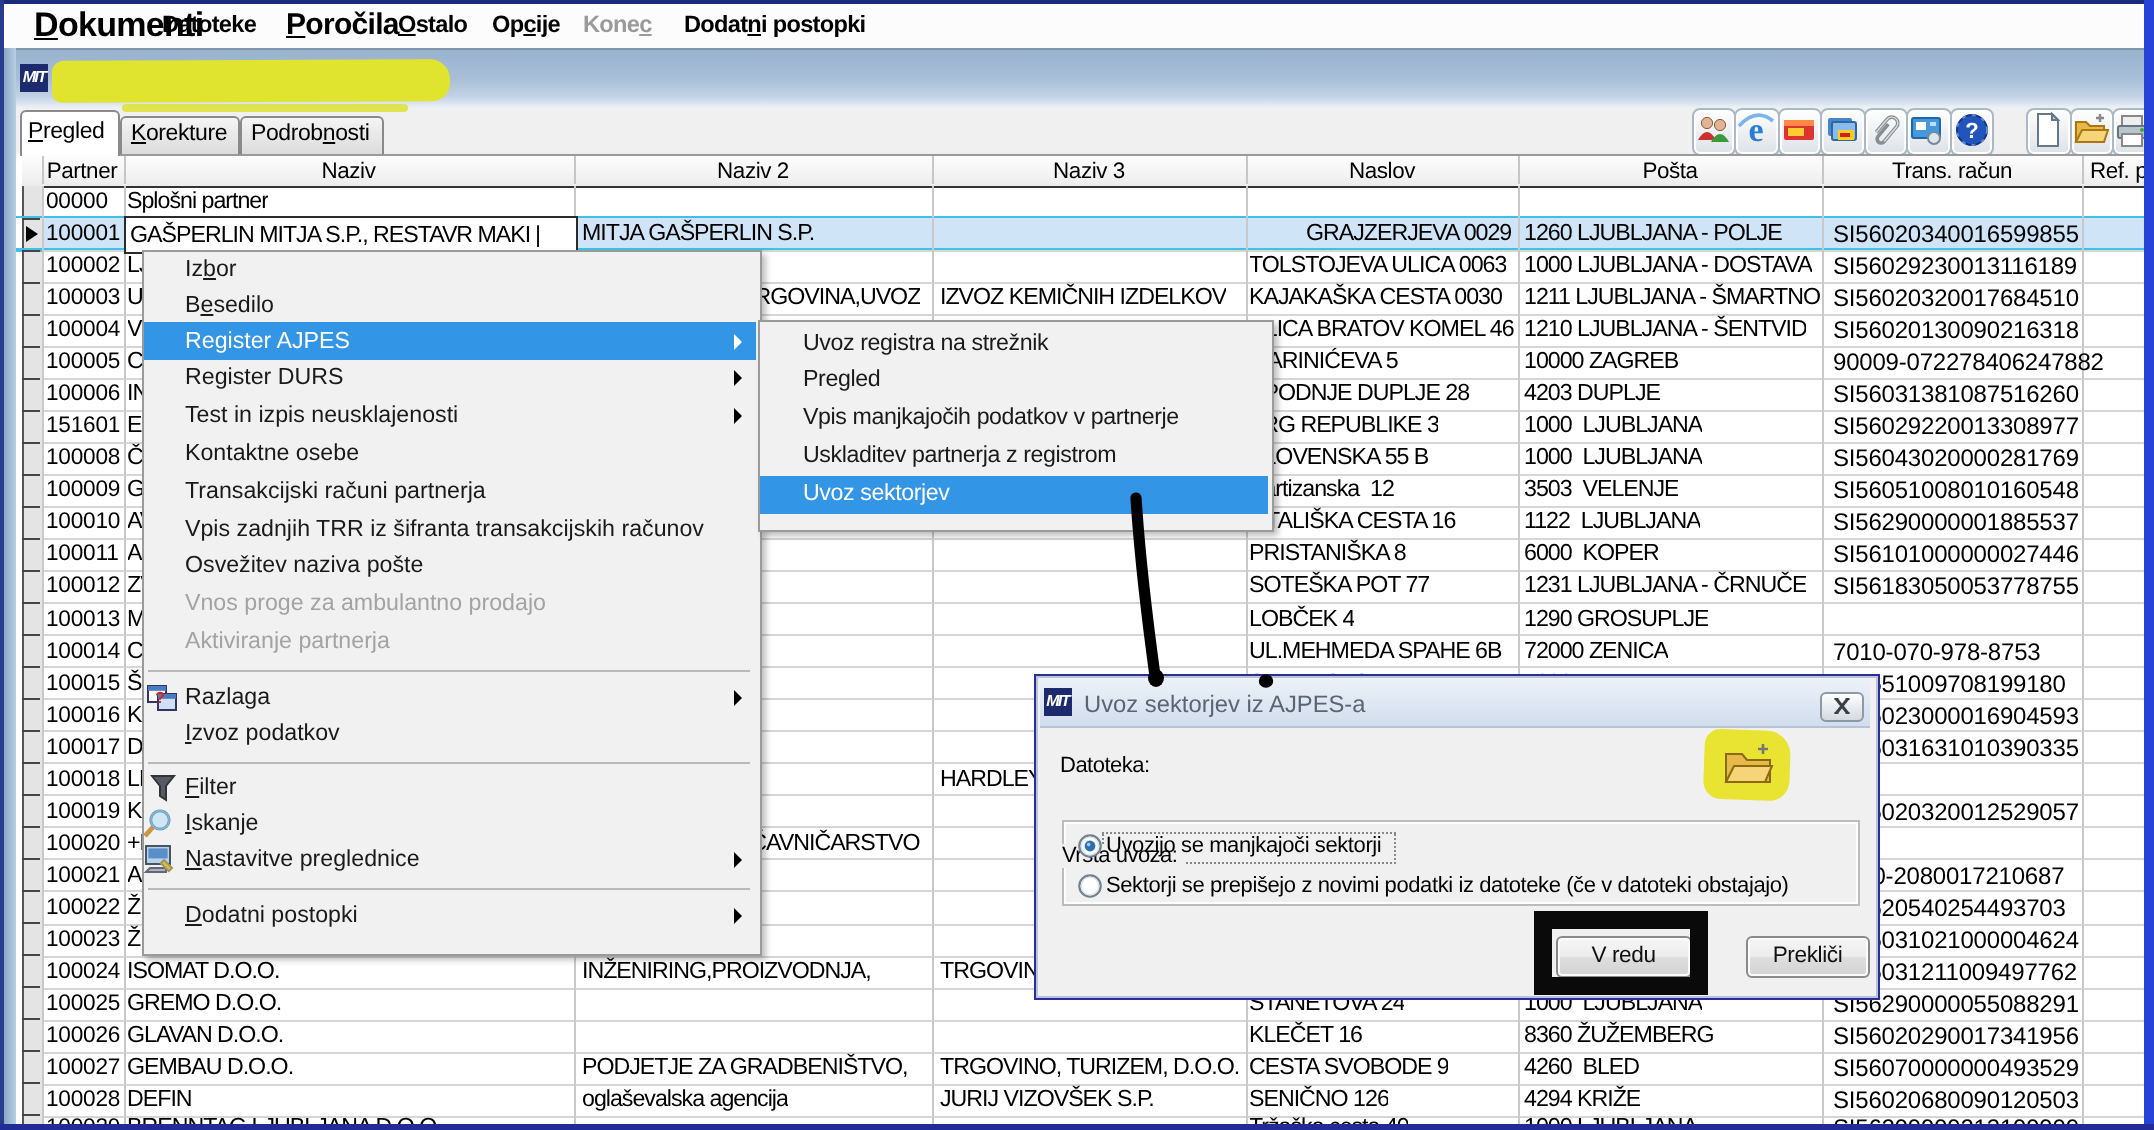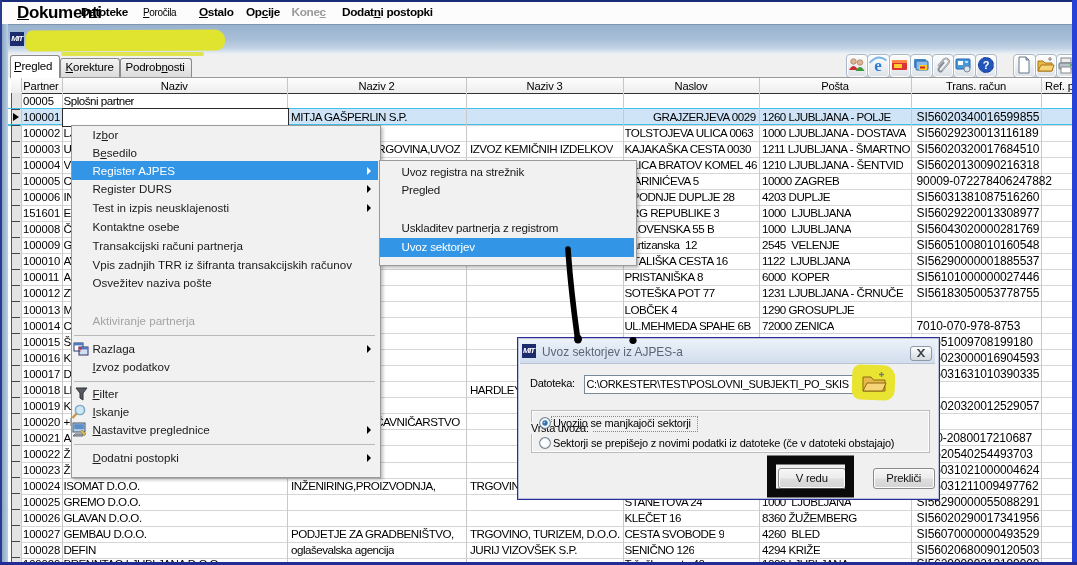--- a/index.html
+++ b/index.html
@@ -9,21 +9,21 @@
 .hdr{position:absolute;font-size:11.2px;letter-spacing:-0.2px;color:#000;text-align:center;line-height:15px;white-space:nowrap}
 .mitem{position:absolute;left:21.5px;font-size:11.6px;letter-spacing:0px;color:#1a1a1a;white-space:nowrap}
 u{text-decoration:underline}
 </style></head><body>
 <div id="w">
 
 <div class="ab" style="left:8px;top:53px;width:1064px;height:24px;background:#f0f0f0"></div>
 <div class="ab" style="left:0;top:0;width:1077px;height:24px;background:#fcfcfc;border-bottom:1px solid #d8d8d8"></div>
 <div class="ab" style="left:17px;top:5px;height:15px;line-height:15px;font-size:17px;font-weight:bold;letter-spacing:-0.35px;color:#000;white-space:nowrap"><u>D</u>okumenti</div>
 <div class="ab" style="left:81px;top:5px;height:15px;line-height:15px;font-size:11.8px;font-weight:bold;letter-spacing:-0.35px;color:#000;white-space:nowrap">D<u>a</u>toteke</div>
-<div class="ab" style="left:143px;top:5px;height:15px;line-height:15px;font-size:10px;font-weight:normal;letter-spacing:-0.35px;color:#000;white-space:nowrap"><u>P</u>oročila</div>
+<div class="ab" style="left:143px;top:5px;height:15px;line-height:15px;font-size:15px;font-weight:bold;letter-spacing:-0.35px;color:#000;white-space:nowrap"><u>P</u>oročila</div>
 <div class="ab" style="left:199px;top:5px;height:15px;line-height:15px;font-size:11.8px;font-weight:bold;letter-spacing:-0.35px;color:#000;white-space:nowrap"><u>O</u>stalo</div>
 <div class="ab" style="left:246px;top:5px;height:15px;line-height:15px;font-size:11.8px;font-weight:bold;letter-spacing:-0.35px;color:#000;white-space:nowrap">Op<u>c</u>ije</div>
 <div class="ab" style="left:291.5px;top:5px;height:15px;line-height:15px;font-size:11.8px;font-weight:bold;letter-spacing:-0.35px;color:#9a9a9a;white-space:nowrap">Kone<u>c</u></div>
 <div class="ab" style="left:342px;top:5px;height:15px;line-height:15px;font-size:11.8px;font-weight:bold;letter-spacing:-0.35px;color:#000;white-space:nowrap">Dodat<u>n</u>i postopki</div>
 <div class="ab" style="left:0;top:24px;width:1077px;height:29px;border-top:1px solid #8094ac;background:linear-gradient(#98b2cd,#a9bfd7 50%,#c2d2e4 80%,#ecf1f7)"></div>
 <div class="ab" style="left:26px;top:29.5px;width:199px;height:20.5px;background:#e0e42e;border-radius:6px 10px 9px 5px;transform:rotate(-0.25deg)"></div>
 <div class="ab" style="left:61px;top:51.5px;width:143px;height:4px;background:#dde231;border-radius:3px;opacity:.85"></div>
 <div class="ab" style="left:10px;top:32px;width:14px;height:14px;background:#1b2b6e;color:#fff;font-size:8px;font-weight:bold;font-style:italic;text-align:center;line-height:14px;letter-spacing:-0.8px">MIT</div>
 <div class="ab" style="left:10px;top:54.5px;width:48px;height:22.5px;background:#fff;border:1px solid #8a8a8a;border-bottom:none;border-radius:3px 3px 0 0;z-index:3"></div>
 <div class="ab" style="left:14px;top:59px;height:14px;line-height:14px;font-size:11.5px;letter-spacing:-0.2px;z-index:4"><u>P</u>regled</div>
@@ -184,21 +184,21 @@
 <div class="ab" style="left:11px;top:541.1px;width:9px;height:1.4px;background:#444"></div>
 <div class="ab" style="left:11px;top:557.1px;width:9px;height:1.4px;background:#444"></div>
 <div class="ab" style="left:20.5px;top:93px;width:1px;height:469px;background:#c9c9c9"></div>
 <div class="ab" style="left:61.5px;top:93px;width:1px;height:469px;background:#c9c9c9"></div>
 <div class="ab" style="left:287px;top:93px;width:1px;height:469px;background:#c9c9c9"></div>
 <div class="ab" style="left:466px;top:93px;width:1px;height:469px;background:#c9c9c9"></div>
 <div class="ab" style="left:623px;top:93px;width:1px;height:469px;background:#c9c9c9"></div>
 <div class="ab" style="left:759px;top:93px;width:1px;height:469px;background:#c9c9c9"></div>
 <div class="ab" style="left:911px;top:93px;width:1px;height:469px;background:#c9c9c9"></div>
 <div class="ab" style="left:1041px;top:93px;width:1px;height:469px;background:#c9c9c9"></div>
-<div class="cell num" style="left:23px;top:93.2px">00005</div>
+<div class="cell num" style="left:23px;top:93.2px">00000</div>
 <div class="cell" style="left:63.5px;top:93.2px;max-width:222px;overflow:hidden">Splošni partner</div>
 <div class="cell num" style="left:23px;top:109.2px">100001</div>
 <div class="cell" style="left:291px;top:109.2px;max-width:174px;overflow:hidden">MITJA GAŠPERLIN S.P.</div>
 <div class="cell" style="left:653px;top:109.2px;max-width:132px;overflow:hidden">GRAJZERJEVA 0029</div>
 <div class="cell" style="left:762px;top:109.2px;max-width:148px;overflow:hidden">1260 LJUBLJANA - POLJE</div>
 <div class="cell" style="left:916.5px;top:109.2px;font-size:12px;letter-spacing:-0.1px">SI56020340016599855</div>
 <div class="cell num" style="left:23px;top:125.2px">100002</div>
 <div class="cell" style="left:63.5px;top:125.2px;max-width:222px;overflow:hidden">LJUBLJANSKE MLEKARNE</div>
 <div class="cell" style="left:624.5px;top:125.2px;max-width:132px;overflow:hidden">TOLSTOJEVA ULICA 0063</div>
 <div class="cell" style="left:762px;top:125.2px;max-width:148px;overflow:hidden">1000 LJUBLJANA - DOSTAVA</div>
@@ -231,21 +231,21 @@
 <div class="cell" style="left:762px;top:205.3px;max-width:148px;overflow:hidden">1000  LJUBLJANA</div>
 <div class="cell" style="left:916.5px;top:205.3px;font-size:12px;letter-spacing:-0.1px">SI56029220013308977</div>
 <div class="cell num" style="left:23px;top:221.4px">100008</div>
 <div class="cell" style="left:63.5px;top:221.4px;max-width:222px;overflow:hidden">ČZP DELO D.D.</div>
 <div class="cell" style="left:624.5px;top:221.4px;max-width:132px;overflow:hidden">SLOVENSKA 55 B</div>
 <div class="cell" style="left:762px;top:221.4px;max-width:148px;overflow:hidden">1000  LJUBLJANA</div>
 <div class="cell" style="left:916.5px;top:221.4px;font-size:12px;letter-spacing:-0.1px">SI56043020000281769</div>
 <div class="cell num" style="left:23px;top:237.4px">100009</div>
 <div class="cell" style="left:63.5px;top:237.4px;max-width:222px;overflow:hidden">GORENJE D.D.</div>
 <div class="cell" style="left:624.5px;top:237.4px;max-width:132px;overflow:hidden">Partizanska  12</div>
-<div class="cell" style="left:762px;top:237.4px;max-width:148px;overflow:hidden">2545  VELENJE</div>
+<div class="cell" style="left:762px;top:237.4px;max-width:148px;overflow:hidden">3503  VELENJE</div>
 <div class="cell" style="left:916.5px;top:237.4px;font-size:12px;letter-spacing:-0.1px">SI56051008010160548</div>
 <div class="cell num" style="left:23px;top:253.4px">100010</div>
 <div class="cell" style="left:63.5px;top:253.4px;max-width:222px;overflow:hidden">AVTO D.O.O.</div>
 <div class="cell" style="left:624.5px;top:253.4px;max-width:132px;overflow:hidden">OTALIŠKA CESTA 16</div>
 <div class="cell" style="left:762px;top:253.4px;max-width:148px;overflow:hidden">1122  LJUBLJANA</div>
 <div class="cell" style="left:916.5px;top:253.4px;font-size:12px;letter-spacing:-0.1px">SI56290000001885537</div>
 <div class="cell num" style="left:23px;top:269.4px">100011</div>
 <div class="cell" style="left:63.5px;top:269.4px;max-width:222px;overflow:hidden">ADRIATIC D.D.</div>
 <div class="cell" style="left:624.5px;top:269.4px;max-width:132px;overflow:hidden">PRISTANIŠKA 8</div>
 <div class="cell" style="left:762px;top:269.4px;max-width:148px;overflow:hidden">6000  KOPER</div>
@@ -339,35 +339,37 @@
 <div class="cell" style="left:470px;top:541.8px;max-width:152px;overflow:hidden">JURIJ VIZOVŠEK S.P.</div>
 <div class="cell" style="left:624.5px;top:541.8px;max-width:132px;overflow:hidden">SENIČNO 126</div>
 <div class="cell" style="left:762px;top:541.8px;max-width:148px;overflow:hidden">4294 KRIŽE</div>
 <div class="cell" style="left:916.5px;top:541.8px;font-size:12px;letter-spacing:-0.1px">SI56020680090120503</div>
 <div class="cell num" style="left:23px;top:556.2px">100029</div>
 <div class="cell" style="left:63.5px;top:556.2px;max-width:222px;overflow:hidden">BRENNTAG LJUBLJANA D.O.O.</div>
 <div class="cell" style="left:624.5px;top:556.2px;max-width:132px;overflow:hidden">Tržaška cesta 40</div>
 <div class="cell" style="left:762px;top:556.2px;max-width:148px;overflow:hidden">1000 LJUBLJANA</div>
 <div class="cell" style="left:916.5px;top:556.2px;font-size:12px;letter-spacing:-0.1px">SI56299999213199900</div>
 <div class="ab" style="left:61.5px;top:108.2px;width:225px;height:16.62px;background:#fff;border:1px solid #2a2a2a"></div>
+<div class="cell" style="left:65px;top:109.5px;z-index:2">GAŠPERLIN MITJA S.P., RESTAVR MAKI<span style="letter-spacing:0"> |</span></div>
 <div class="ab" style="left:12.5px;top:112.5px;width:0;height:0;border-left:6px solid #000;border-top:4.5px solid transparent;border-bottom:4.5px solid transparent"></div>
 <div class="ab" style="left:70.5px;top:124.5px;width:308.0px;height:351.5px;background:#f1f1f1;border:1px solid #9a9a9a;box-shadow:2px 2px 3px rgba(0,0,0,0.25);z-index:10"></div>
 <div class="mitem" style="left:92.5px;top:128.2px;height:14px;line-height:14px;color:#1a1a1a;z-index:12">Iz<u>b</u>or</div>
 <div class="mitem" style="left:92.5px;top:145.5px;height:14px;line-height:14px;color:#1a1a1a;z-index:12">B<u>e</u>sedilo</div>
 <div class="ab" style="left:71.5px;top:161.1px;width:306.0px;height:18.8px;background:#3295e5;z-index:11"></div>
 <div class="mitem" style="left:92.5px;top:163.5px;height:14px;line-height:14px;color:#fff;z-index:12">Register AJPES</div>
 <div class="ab" style="left:366.5px;top:166.5px;width:0;height:0;border-left:4.5px solid #fff;border-top:4px solid transparent;border-bottom:4px solid transparent;z-index:12"></div>
 <div class="mitem" style="left:92.5px;top:182.3px;height:14px;line-height:14px;color:#1a1a1a;z-index:12">Register DURS</div>
 <div class="ab" style="left:366.5px;top:185.3px;width:0;height:0;border-left:4.5px solid #000;border-top:4px solid transparent;border-bottom:4px solid transparent;z-index:12"></div>
 <div class="mitem" style="left:92.5px;top:201.1px;height:14px;line-height:14px;color:#1a1a1a;z-index:12">Test in izpis neusklajenosti</div>
 <div class="ab" style="left:366.5px;top:204.1px;width:0;height:0;border-left:4.5px solid #000;border-top:4px solid transparent;border-bottom:4px solid transparent;z-index:12"></div>
 <div class="mitem" style="left:92.5px;top:219.9px;height:14px;line-height:14px;color:#1a1a1a;z-index:12">Kontaktne osebe</div>
 <div class="mitem" style="left:92.5px;top:238.7px;height:14px;line-height:14px;color:#1a1a1a;z-index:12">Transakcijski računi partnerja</div>
 <div class="mitem" style="left:92.5px;top:257.5px;height:14px;line-height:14px;color:#1a1a1a;z-index:12">Vpis zadnjih TRR iz šifranta transakcijskih računov</div>
 <div class="mitem" style="left:92.5px;top:276.3px;height:14px;line-height:14px;color:#1a1a1a;z-index:12">Osvežitev naziva pošte</div>
+<div class="mitem" style="left:92.5px;top:295.1px;height:14px;line-height:14px;color:#a3a3a3;z-index:12">Vnos proge za ambulantno prodajo</div>
 <div class="mitem" style="left:92.5px;top:313.9px;height:14px;line-height:14px;color:#a3a3a3;z-index:12">Aktiviranje partnerja</div>
 <div class="mitem" style="left:92.5px;top:341.5px;height:14px;line-height:14px;color:#1a1a1a;z-index:12">Razlaga</div>
 <div class="ab" style="left:366.5px;top:344.5px;width:0;height:0;border-left:4.5px solid #000;border-top:4px solid transparent;border-bottom:4px solid transparent;z-index:12"></div>
 <div class="mitem" style="left:92.5px;top:359.5px;height:14px;line-height:14px;color:#1a1a1a;z-index:12"><u>I</u>zvoz podatkov</div>
 <div class="mitem" style="left:92.5px;top:386.9px;height:14px;line-height:14px;color:#1a1a1a;z-index:12"><u>F</u>ilter</div>
 <div class="mitem" style="left:92.5px;top:404.9px;height:14px;line-height:14px;color:#1a1a1a;z-index:12"><u>I</u>skanje</div>
 <div class="mitem" style="left:92.5px;top:422.9px;height:14px;line-height:14px;color:#1a1a1a;z-index:12"><u>N</u>astavitve preglednice</div>
 <div class="ab" style="left:366.5px;top:425.9px;width:0;height:0;border-left:4.5px solid #000;border-top:4px solid transparent;border-bottom:4px solid transparent;z-index:12"></div>
 <div class="mitem" style="left:92.5px;top:450.6px;height:14px;line-height:14px;color:#1a1a1a;z-index:12"><u>D</u>odatni postopki</div>
 <div class="ab" style="left:366.5px;top:453.6px;width:0;height:0;border-left:4.5px solid #000;border-top:4px solid transparent;border-bottom:4px solid transparent;z-index:12"></div>
@@ -391,37 +393,35 @@
     </svg>
 <svg class="ab" width="17" height="16" viewBox="0 0 17 16" style="left:71.5px;top:422px;z-index:12">
       <rect x="1" y="1" width="12" height="9" fill="#b9d2ea" stroke="#456"></rect>
       <rect x="2.2" y="2.2" width="9.6" height="5" fill="#5b8dc8"></rect>
       <path d="M3 12 h8 v2 h-10 z" fill="#aab4bc" stroke="#667"></path>
       <path d="M10 8 l4 4 -1.6 1.6 -4 -4 z" fill="#e7b93c" stroke="#996"></path>
     </svg>
 <div class="ab" style="left:378.5px;top:159.5px;width:256.0px;height:104.5px;background:#f1f1f1;border:1px solid #9a9a9a;box-shadow:2px 2px 3px rgba(0,0,0,0.25);z-index:15"></div>
 <div class="ab" style="left:401.5px;top:164.5px;height:14px;line-height:14px;font-size:11.6px;letter-spacing:-0.2px;color:#1a1a1a;white-space:nowrap;z-index:17">Uvoz registra na strežnik</div>
 <div class="ab" style="left:401.5px;top:183.4px;height:14px;line-height:14px;font-size:11.6px;letter-spacing:-0.2px;color:#1a1a1a;white-space:nowrap;z-index:17">Pregled</div>
+<div class="ab" style="left:401.5px;top:202.3px;height:14px;line-height:14px;font-size:11.6px;letter-spacing:-0.2px;color:#1a1a1a;white-space:nowrap;z-index:17">Vpis manjkajočih podatkov v partnerje</div>
 <div class="ab" style="left:401.5px;top:221.2px;height:14px;line-height:14px;font-size:11.6px;letter-spacing:-0.2px;color:#1a1a1a;white-space:nowrap;z-index:17">Uskladitev partnerja z registrom</div>
 <div class="ab" style="left:379.5px;top:237.65px;width:254.0px;height:18.9px;background:#3295e5;z-index:16"></div>
 <div class="ab" style="left:401.5px;top:240.1px;height:14px;line-height:14px;font-size:11.6px;letter-spacing:-0.2px;color:#fff;white-space:nowrap;z-index:17">Uvoz sektorjev</div>
 <div class="ab" style="left:516.5px;top:337px;width:421.5px;height:161px;background:#f0f0f0;border:1.5px solid #2b2e96;box-shadow:inset 0 0 0 1px #b8c2dc;z-index:20"></div>
 <div class="ab" style="left:519.5px;top:340px;width:415.5px;height:23px;background:linear-gradient(#ebf1f8,#d2deed);border-bottom:1px solid #b6c4d6;z-index:21"></div>
 <div class="ab" style="left:521.5px;top:343.5px;width:14.5px;height:14.5px;background:#1b2b6e;color:#fff;font-size:8px;font-weight:bold;font-style:italic;text-align:center;line-height:14.5px;letter-spacing:-0.8px;z-index:22">MIT</div>
 <div class="ab" style="left:542px;top:344.5px;height:14px;line-height:14px;font-size:11.9px;color:#5a6574;white-space:nowrap;z-index:22">Uvoz sektorjev iz AJPES-a</div>
 <div class="ab" style="left:909.5px;top:345.5px;width:20.5px;height:13px;background:linear-gradient(#fdfdfd,#d5dae0);border:1px solid #8e99a8;border-radius:3px;z-index:22">
       <svg width="20" height="12" viewBox="0 0 20 12" style="position:absolute;left:0;top:0">
         <path d="M7.2 2.5 l5.6 7 M12.8 2.5 l-5.6 7" stroke="#3a3f46" stroke-width="1.5"></path>
         <path d="M6.2 2.5 h2 M11.8 2.5 h2 M6.2 9.5 h2 M11.8 9.5 h2" stroke="#3a3f46" stroke-width="1.1"></path>
       </svg>
     </div>
 <div class="ab" style="left:530px;top:377px;height:13px;line-height:13px;font-size:11px;letter-spacing:-0.25px;z-index:22">Datoteka:</div>
-<div class="ab" style="left:584px;top:374.5px;width:275.5px;height:17px;background:#fff;border:1px solid #7a8a99;z-index:22;overflow:hidden">
-      <div style="position:absolute;left:1.5px;top:2px;font-size:11px;letter-spacing:-0.35px;white-space:pre">C:\ORKESTER\TEST\POSLOVNI_SUBJEKTI_PO_SKIS</div>
-    </div>
 <div class="ab" style="left:852px;top:365px;width:43px;height:35px;background:#e8e431;border-radius:8px 12px 10px 9px;transform:rotate(2deg);z-index:22"></div>
 <svg class="ab" width="30" height="26" viewBox="0 0 30 26" style="left:859px;top:370px;z-index:23">
       <rect x="2" y="2" width="26" height="22" fill="none"></rect>
       <path d="M4 21 V7 h8 l2.5 3 H26 v11 z" fill="#e8b84a" stroke="#8a6a11"></path>
       <path d="M4 21 l4 -8 h19 l-3.5 8 z" fill="#f6d478" stroke="#8a6a11"></path>
       <path d="M20 4.5 h5 M22.5 2 v5" stroke="#777" stroke-width="1.3"></path>
     </svg>
 <div class="ab" style="left:530.5px;top:409.5px;width:397px;height:41.5px;border:1px solid #bcbcbc;box-shadow:inset 0 0 0 1px #fdfdfd;z-index:21"></div>
 <div class="ab" style="left:531px;top:422px;height:12px;line-height:12px;font-size:11px;letter-spacing:-0.25px;background:#f0f0f0;padding-right:4px;z-index:22">Vrsta uvoza:</div>
 <svg class="ab" width="12" height="12" viewBox="0 0 12 12" style="left:538.5px;top:417.3px;z-index:22">

